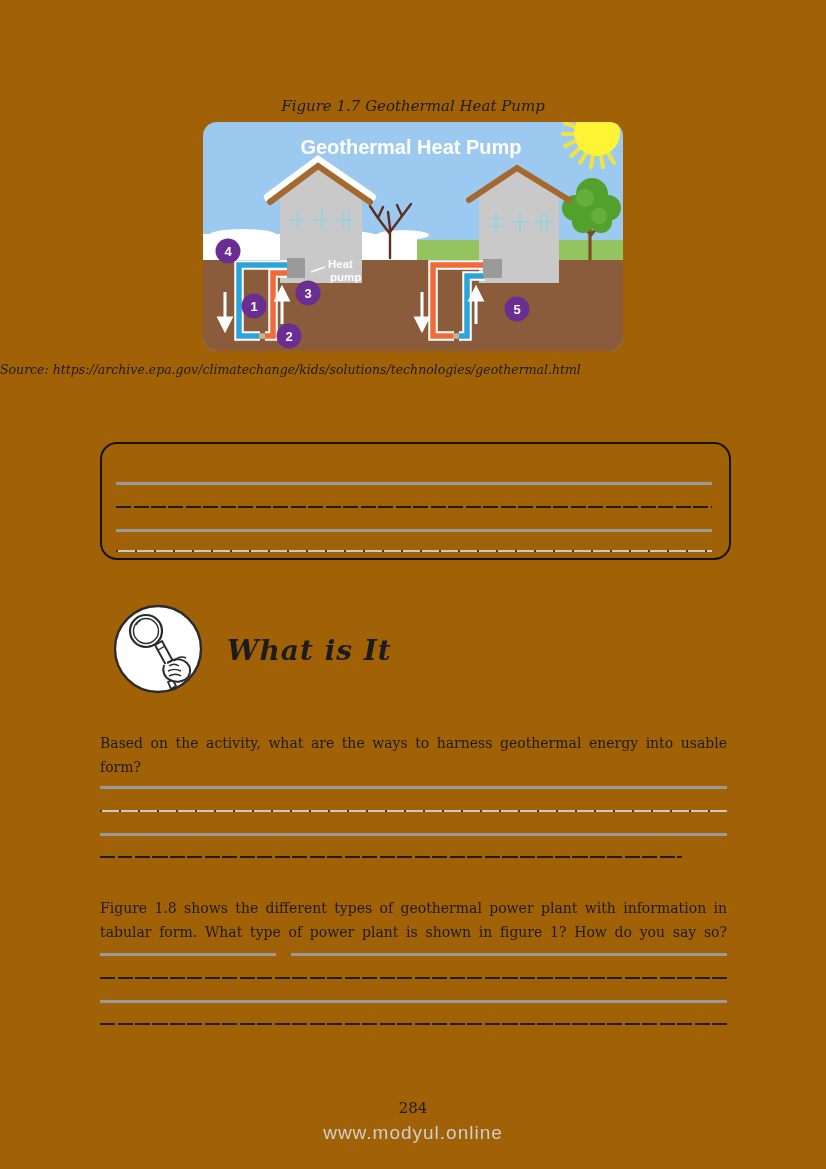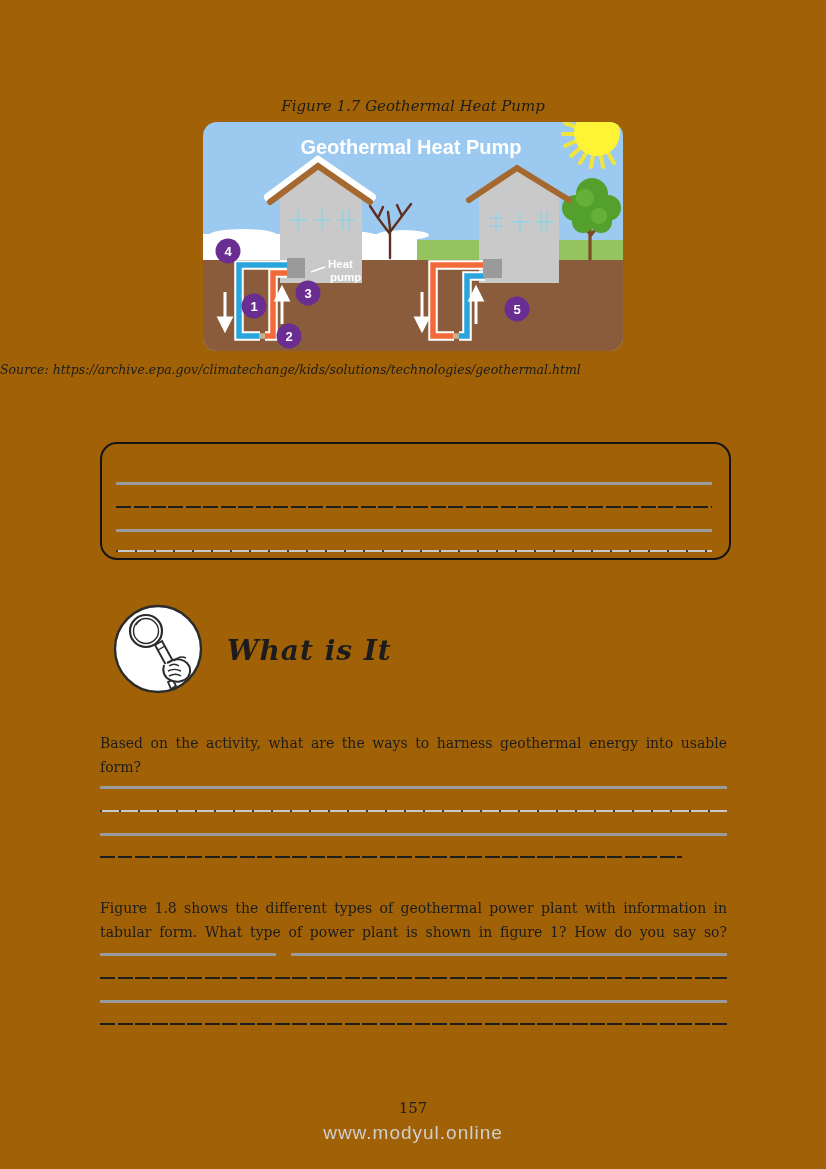--- a/index.html
+++ b/index.html
@@ -228,16 +228,16 @@
   <div class="abs line l-gray" style="top:833px"></div>
   <div class="abs line l-black" style="top:856px;width:582px"></div>
 
   <div class="abs q q3">Figure 1.8 shows the different types of geothermal power plant with information in tabular form. What type of power plant is shown in figure 1? How do you say so?</div>
 
   <div class="abs line l-gray-thin" style="top:953px"></div>
   <div class="abs line l-black" style="top:977px"></div>
   <div class="abs line l-gray" style="top:1000px"></div>
   <div class="abs line l-black" style="top:1023px"></div>
 
-  <div class="abs page-number">157</div>
+  <div class="abs page-number">284</div>
   <div class="abs watermark">www.modyul.online</div>
 
 </div>
 
 </body></html>

